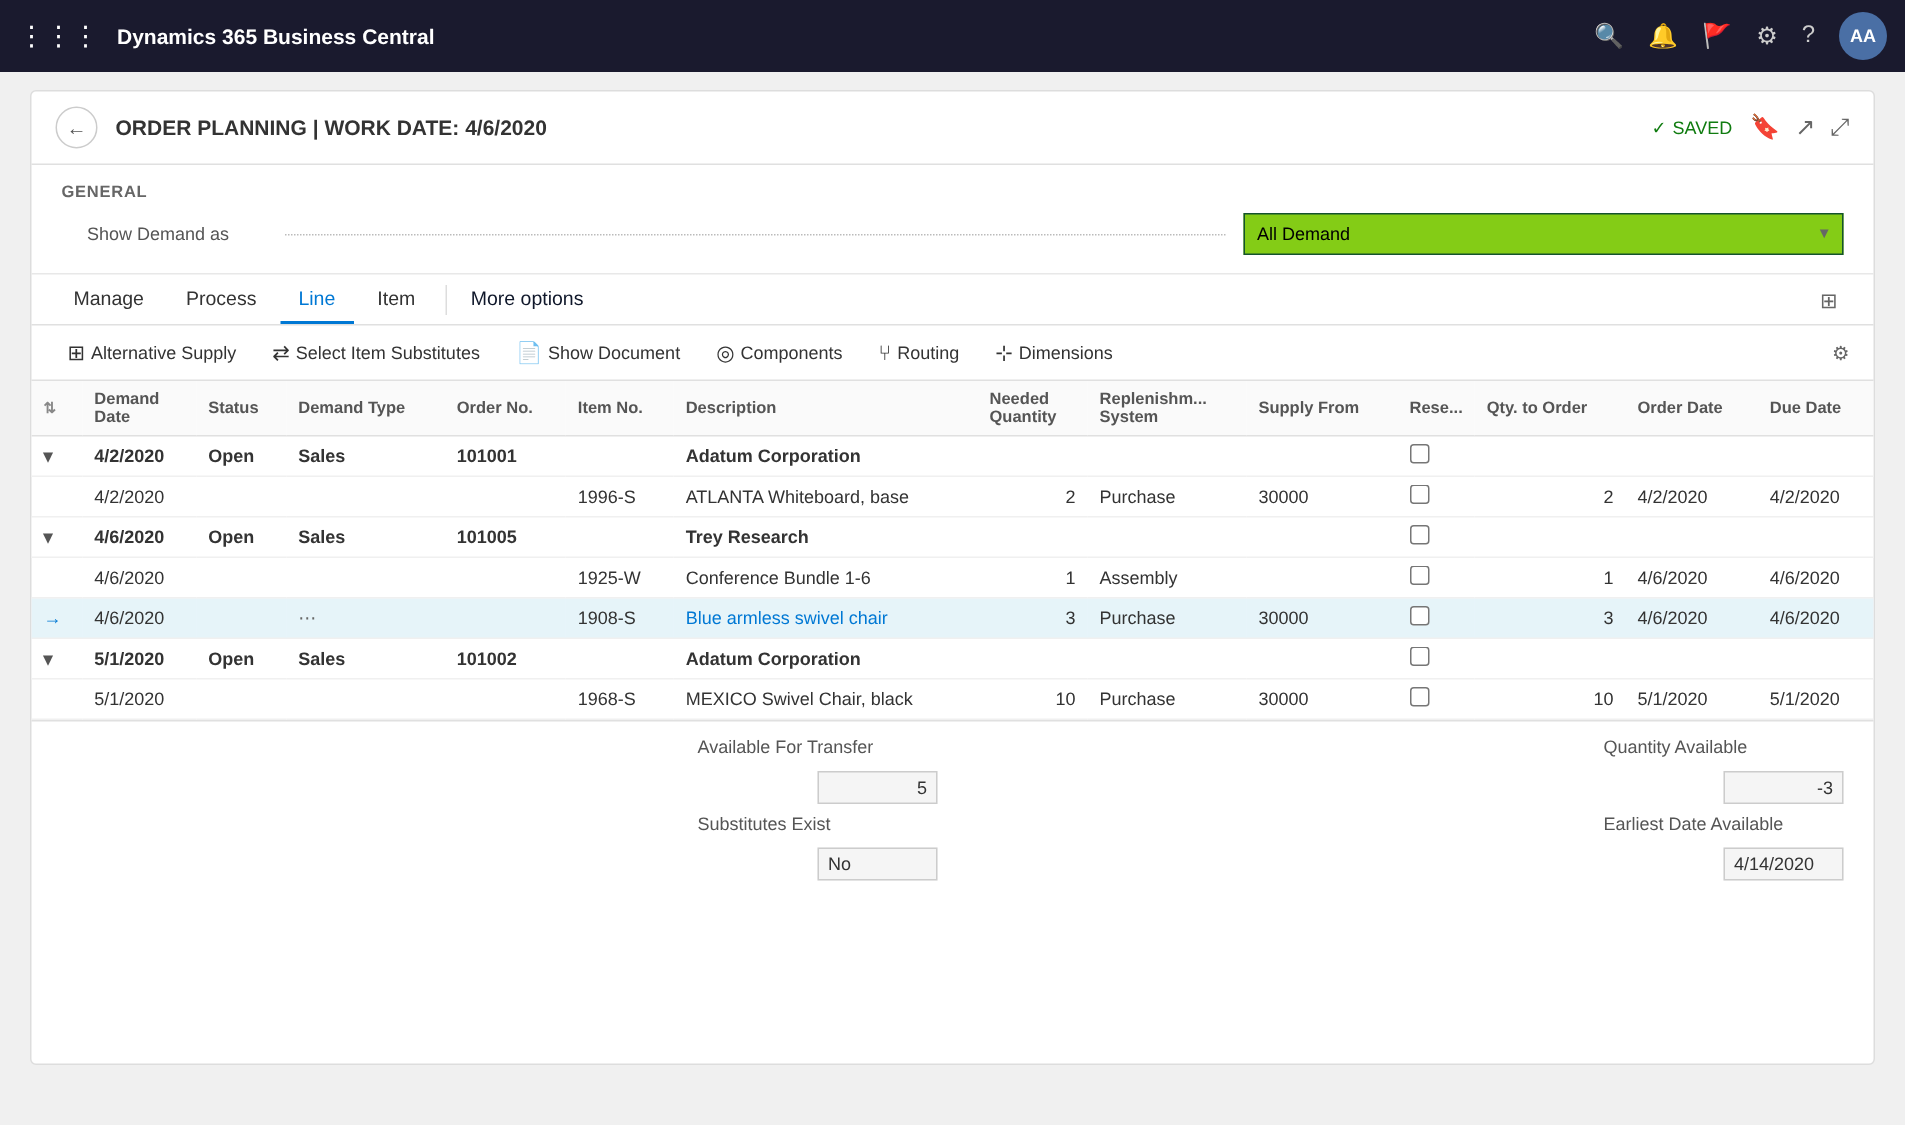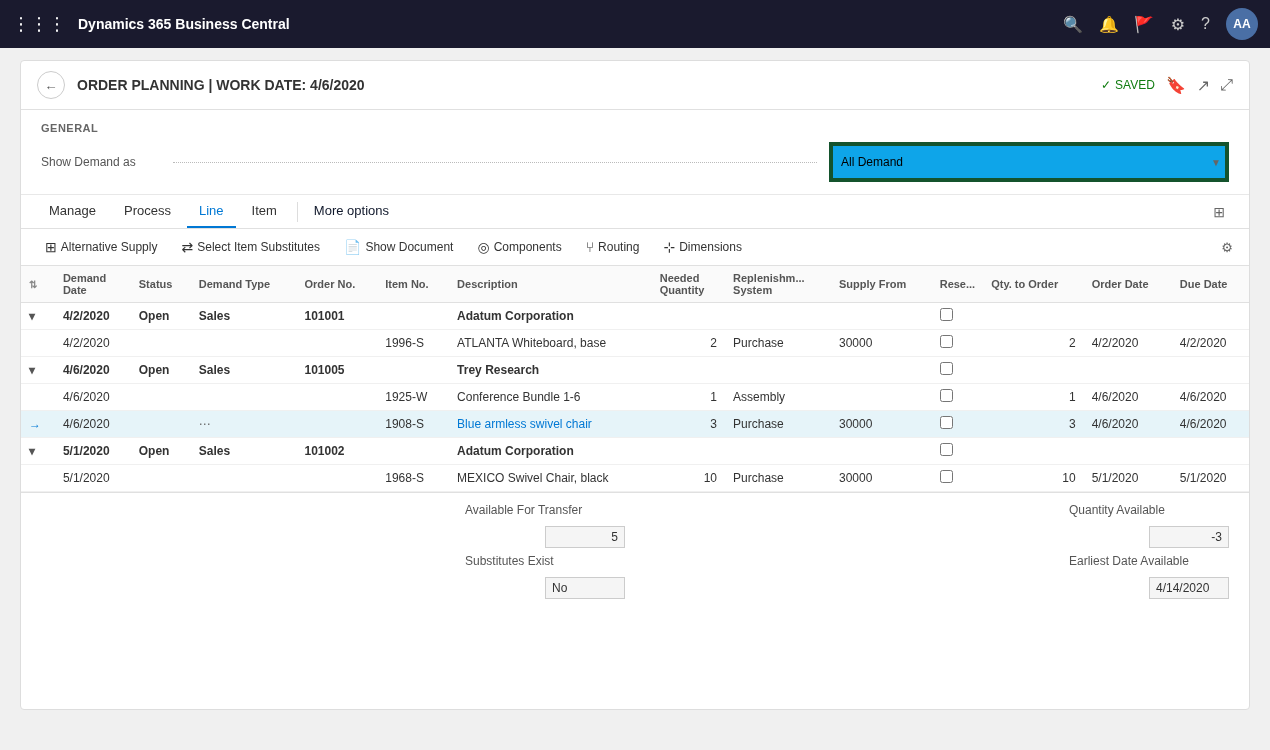--- a/index.html
+++ b/index.html
@@ -58,29 +58,29 @@
     
     .general-section {
       padding: 12px 20px;
       border-bottom: 1px solid #e8e8e8;
     }
     .section-label {
       font-size: 11px; font-weight: 600; color: #666;
       text-transform: uppercase; margin-bottom: 8px; letter-spacing: 0.5px;
     }
     .field-row {
-      display: flex; align-items: center; gap: 8px;
+      display: flex; align-items: center; gap: 8px; margin-left: 17px;
     }
     .field-label { font-size: 12px; color: #555; min-width: 120px; }
     .dotted-line {
       flex: 1; border-bottom: 1px dotted #bbb; margin: 0 4px;
     }
     .field-select {
-      width: 400px; height: 40px; border: 4px solid #14532d;
-      padding: 0 8px; font-size: 12px; background: #0ea5e9;
+      width: 400px; height: 28px; border: 1px solid #14532d;
+      padding: 0 8px; font-size: 12px; background: #84cc16;
       appearance: none; cursor: pointer;
     }
     .select-wrapper { position: relative; }
     .select-wrapper::after {
       content: '▼'; position: absolute; right: 8px; top: 50%;
       transform: translateY(-50%); font-size: 10px; color: #666; pointer-events: none;
     }
 
     
     .tab-bar {

